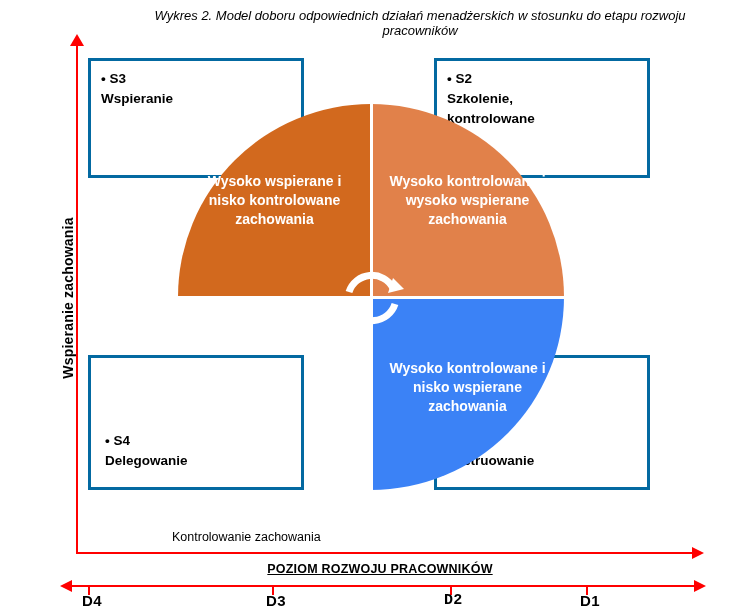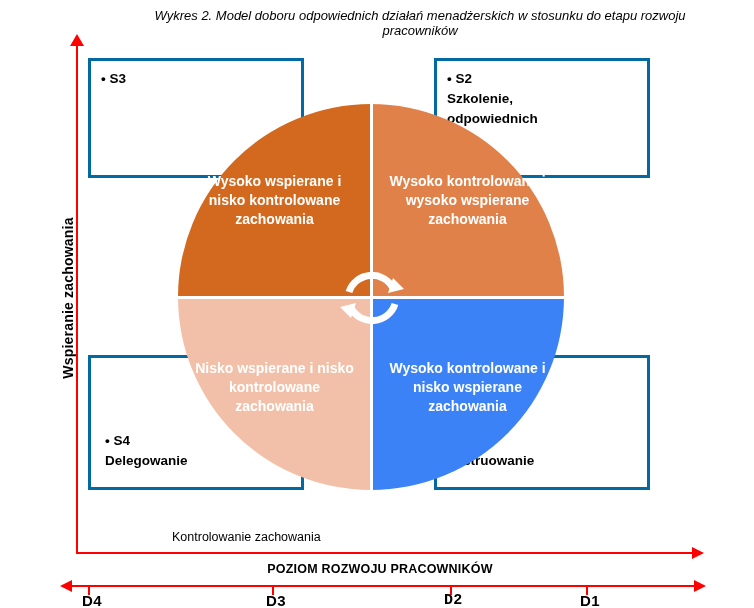--- a/index.html
+++ b/index.html
@@ -92,20 +92,21 @@
   
   #dev-axis-label {
     position: absolute;
     left: 140px;
     top: 562px;
     width: 480px;
     text-align: center;
     font-size: 12.5px;
     font-weight: bold;
     letter-spacing: .2px;
+    text-decoration: underline;
   }
   #dev-axis-line {
     position: absolute;
     left: 70px;
     top: 585px;
     width: 628px;
     height: 2px;
     background: #ff0000;
   }
   .dev-arrow-left {
@@ -245,26 +246,27 @@
 <div class="arrow-up"></div>
 <div class="axis-line" id="y-axis"></div>
 <div id="y-axis-label">Wspieranie zachowania</div>
 
 <div class="axis-line" id="x-axis"></div>
 <div class="arrow-right"></div>
 <div id="x-axis-label">Kontrolowanie zachowania</div>
 
 <div class="quad-box" id="box-s3">
   <div class="bullet-line">• S3</div>
+  <div class="body-line">Wspieranie</div>
 </div>
 
 <div class="quad-box" id="box-s2">
   <div class="bullet-line">• S2</div>
   <div class="body-line">Szkolenie,</div>
-  <div class="body-line">odpowiednich</div>
+  <div class="body-line">kontrolowane</div>
 </div>
 
 <div class="quad-box" id="box-s4">
   <div class="inner-bottom">
     <div class="bullet-line">• S4</div>
     <div class="body-line">Delegowanie</div>
   </div>
 </div>
 
 <div class="quad-box" id="box-s1">
@@ -273,23 +275,20 @@
     <div class="body-line">Instruowanie</div>
   </div>
 </div>
 
 <div id="circle-wrap">
   <div class="quarter" id="q-tl">
     <span>Wysoko wspierane i nisko kontrolowane zachowania</span>
   </div>
   <div class="quarter" id="q-tr">
     <span>Wysoko kontrolowane i wysoko wspierane zachowania</span>
-  </div>
-  <div class="quarter" id="q-bl">
-    <span>Nisko wspierane i nisko kontrolowane zachowania</span>
   </div>
   <div class="quarter" id="q-br">
     <span>Wysoko kontrolowane i nisko wspierane zachowania</span>
   </div>
 
   <div class="divider" id="div-v"></div>
   <div class="divider" id="div-h"></div>
 
   <svg id="cycle-icon" viewBox="0 0 72 72">
     <path d="M13 30 A24 24 0 0 1 57 26" fill="none" stroke="#ffffff" stroke-width="7" stroke-linecap="butt"></path>

